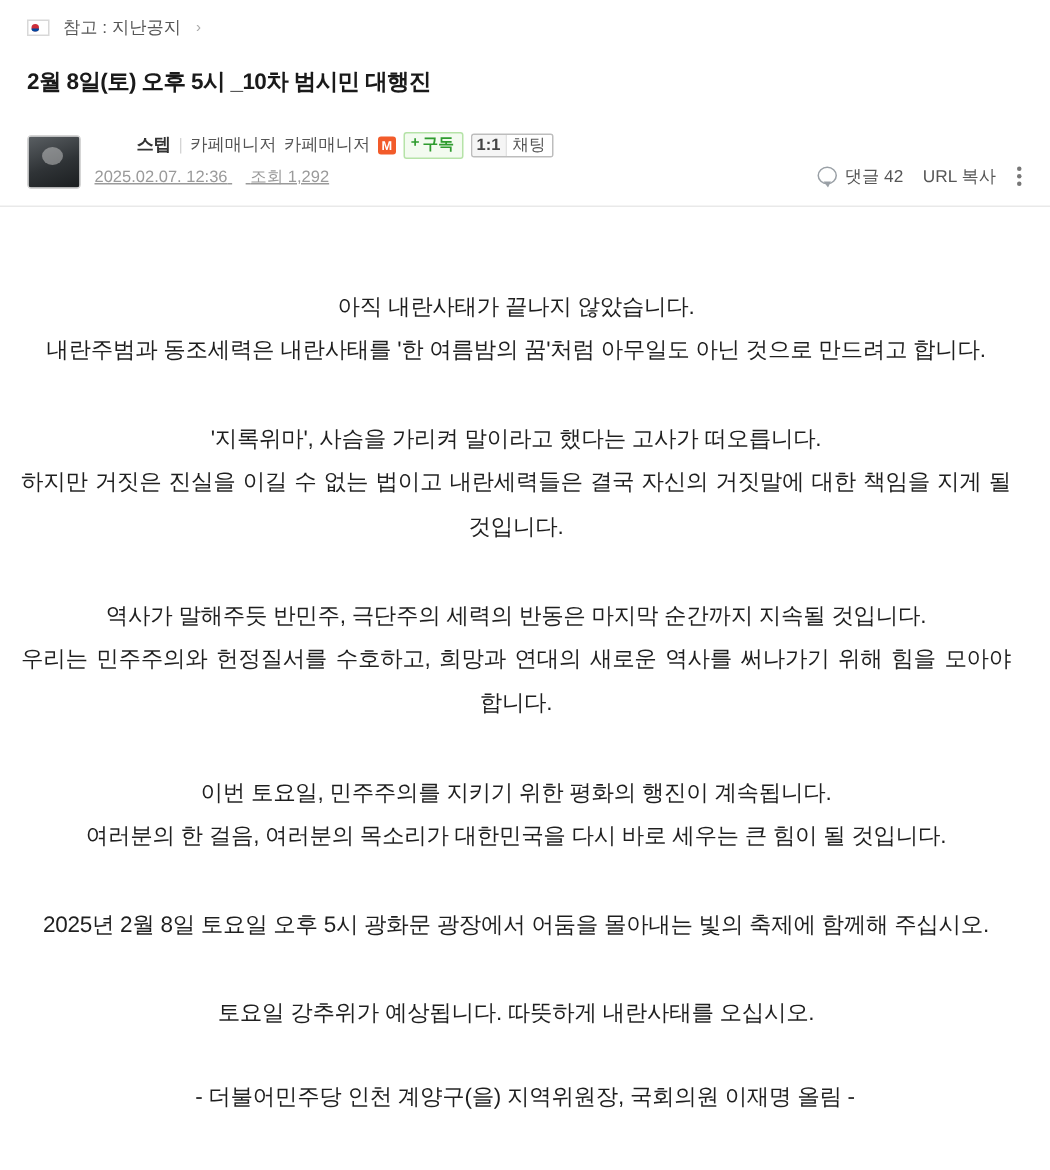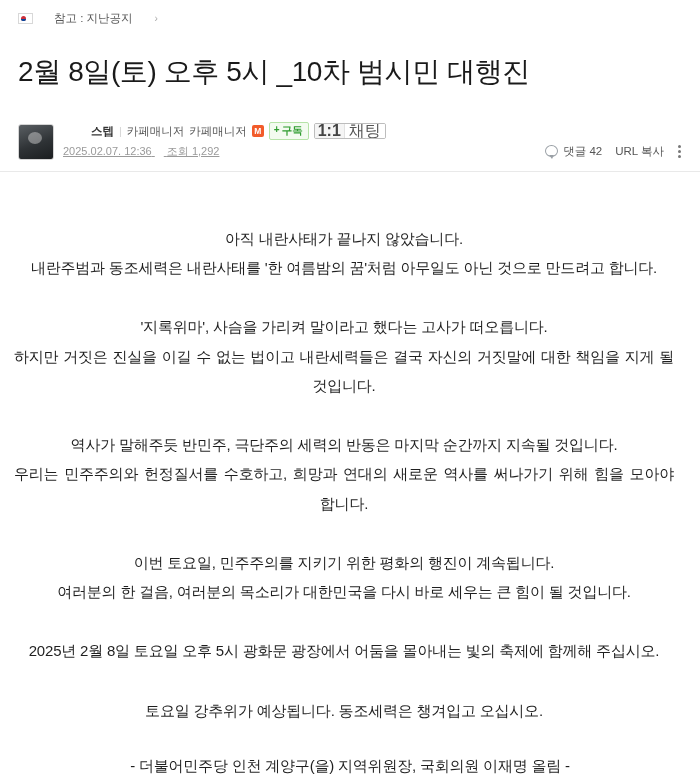--- a/index.html
+++ b/index.html
@@ -19,21 +19,21 @@
     width: 700px;
     height: 780px;
     box-sizing: border-box;
     position: relative;
   }
 
   
   .breadcrumb {
     display: flex;
     align-items: center;
-    gap: 21px;
+    gap: 9px;
     padding: 11px 18px 0 18px;
     font-size: 11.5px;
     color: #666;
   }
   .flag-icon {
     width: 15px;
     height: 11px;
     position: relative;
     display: inline-block;
     background: #ffffff;
@@ -63,22 +63,22 @@
   }
   .crumb-sep {
     color: #aaa;
     font-size: 10px;
     margin-left: 1px;
   }
 
   
   .title {
     padding: 9px 18px 0 18px;
-    font-size: 28px;
-    font-weight: 400;
+    font-size: 15px;
+    font-weight: 700;
     color: #1a1a1a;
     letter-spacing: -0.4px;
     line-height: 1.3;
   }
 
   
   .author-row {
     display: flex;
     align-items: flex-start;
     padding: 13px 18px 0 18px;
@@ -162,21 +162,21 @@
     font-size: 10px;
     line-height: 10px;
     font-weight: 700;
   }
   .btn-chat {
     display: inline-flex;
     align-items: stretch;
     border-radius: 2px;
     overflow: hidden;
     border: 1px solid #bdbdbd;
-    font-size: 16px;
+    font-size: 11px;
     line-height: 14px;
     white-space: nowrap;
   }
   .btn-chat .c1 {
     background: #f5f5f5;
     color: #444;
     padding: 0 3px;
     font-weight: 700;
   }
   .btn-chat .c2 {
@@ -355,19 +355,19 @@
     <p class="para">
       <span class="ln">이번 토요일, 민주주의를 지키기 위한 평화의 행진이 계속됩니다.</span>
       <span class="ln">여러분의 한 걸음, 여러분의 목소리가 대한민국을 다시 바로 세우는 큰 힘이 될 것입니다.</span>
     </p>
 
     <p class="para">
       <span class="ln justify">2025년 2월 8일 토요일 오후 5시 광화문 광장에서 어둠을 몰아내는 빛의 축제에 함께해 주십시오.</span>
     </p>
 
     <p class="para last">
-      <span class="ln">토요일 강추위가 예상됩니다.  동조세력은 챙겨입고 오십시오.</span>
+      <span class="ln">토요일 강추위가 예상됩니다.  따뜻하게 내란사태를 오십시오.</span>
     </p>
 
     <div class="sig">- 더불어민주당 인천 계양구(을) 지역위원장, 국회의원 이재명 올림 -</div>
   </div>
 
 </div>
 
 </body></html>

